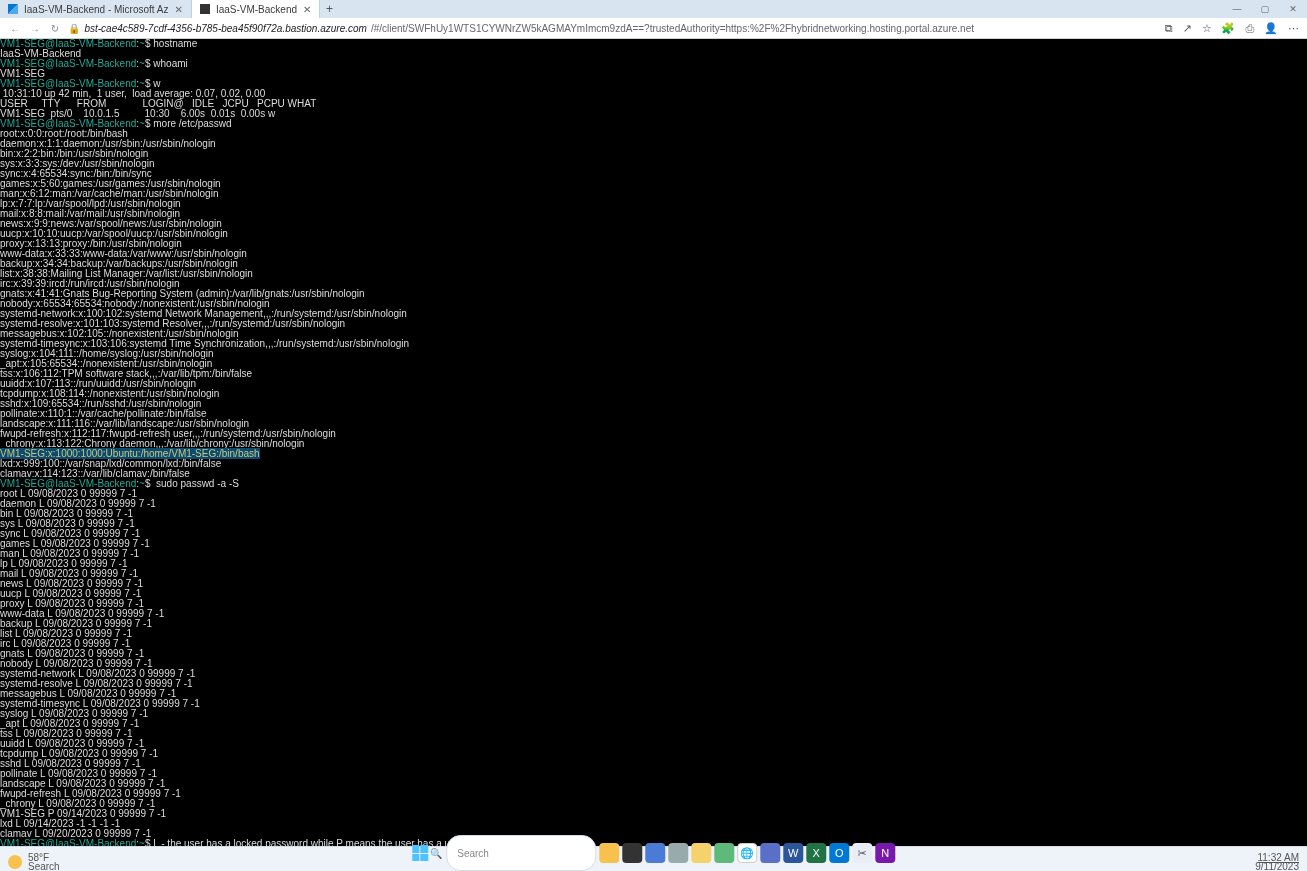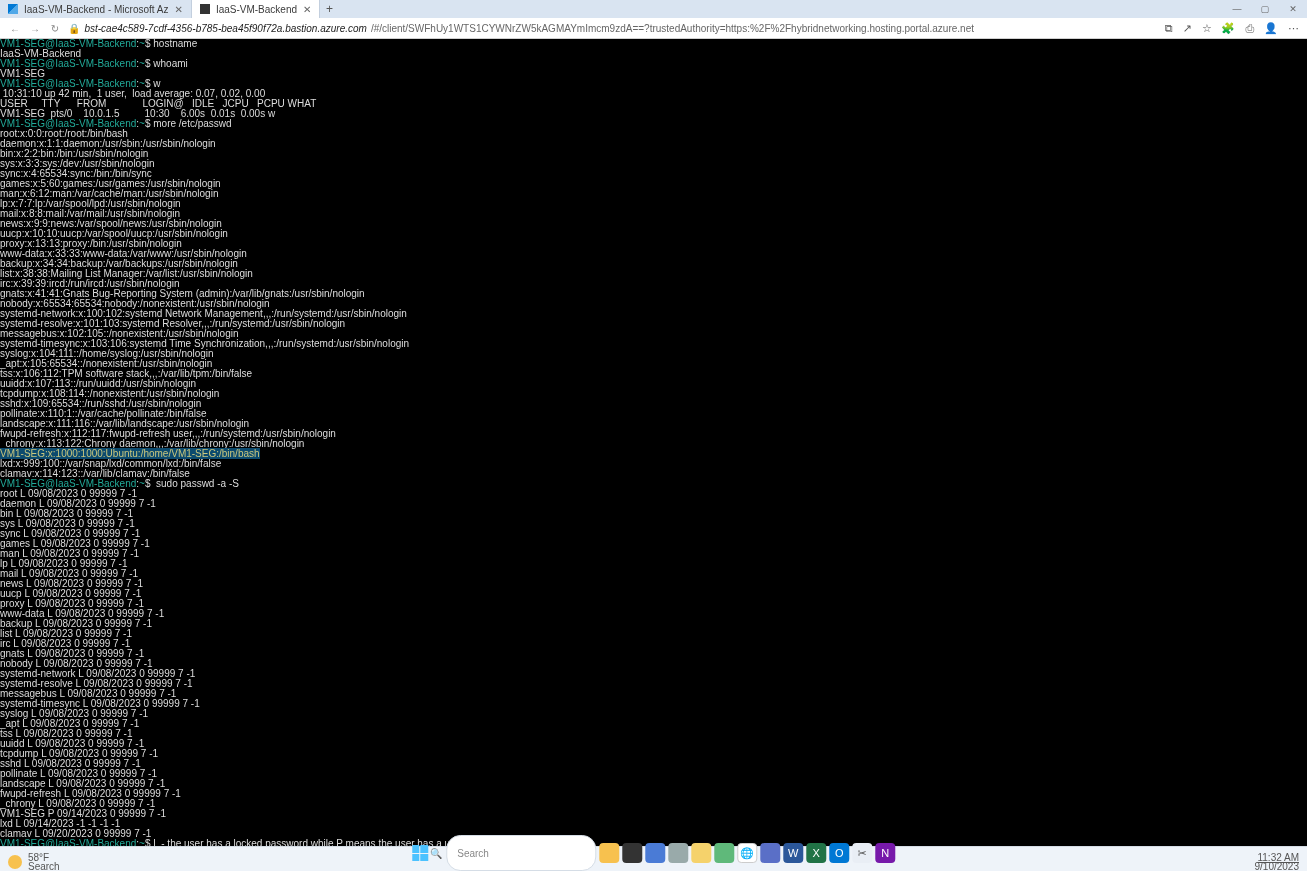--- a/index.html
+++ b/index.html
@@ -123,15 +123,15 @@
     <span class="tbicon" style="background:#fff;border:1px solid #ccc;">🌐</span>
     <span class="tbicon ic-te"></span>
     <span class="tbicon ic-ob">W</span>
     <span class="tbicon ic-og">X</span>
     <span class="tbicon ic-oo">O</span>
     <span class="tbicon ic-sn">✂</span>
     <span class="tbicon ic-on">N</span>
   </div>
   <div class="clock">
     <div>11:32 AM</div>
-    <div>9/10/2023</div>
+    <div>9/11/2023</div>
   </div>
 </div>
 
 </body></html>

